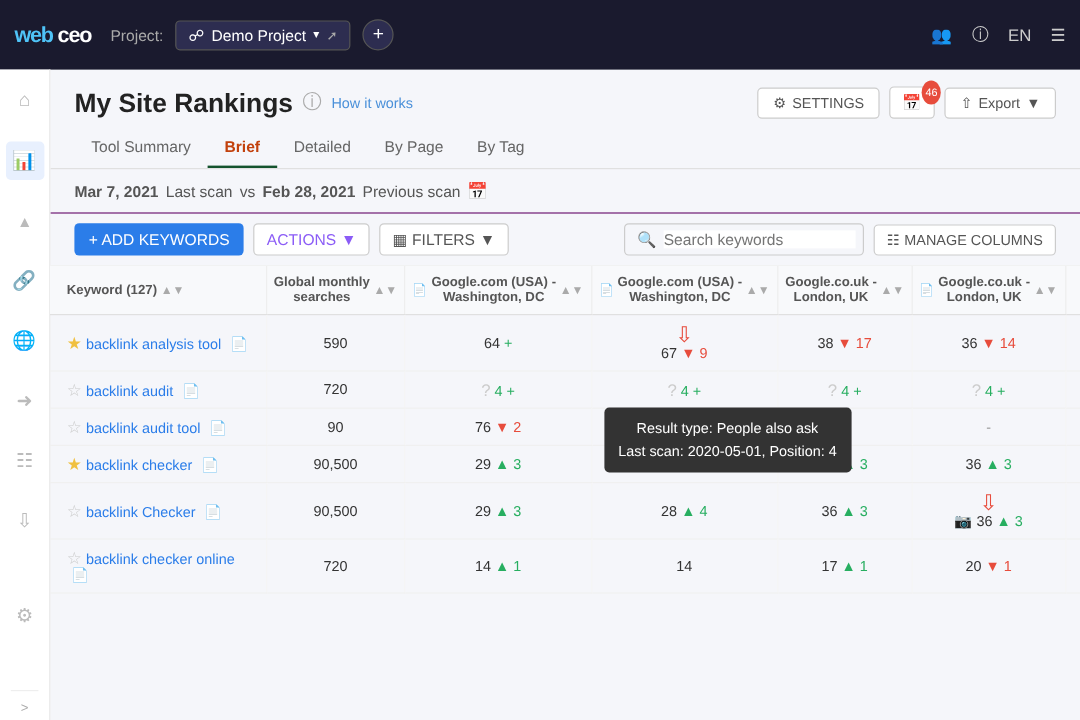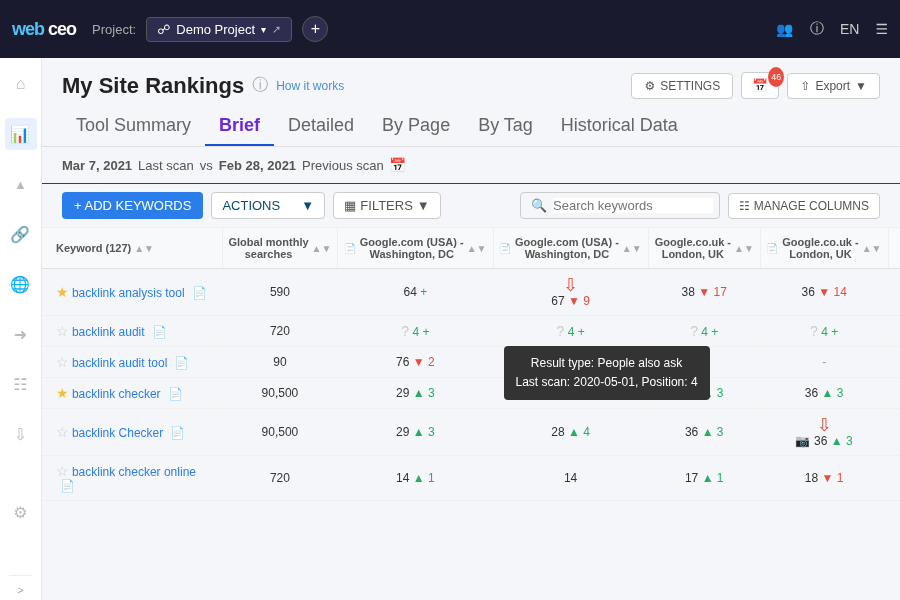--- a/index.html
+++ b/index.html
@@ -21,32 +21,32 @@
     .page-title { font-size: 22px; font-weight: 600; color: #222; display: flex; align-items: center; gap: 8px; }
     .how-it-works { font-size: 12px; color: #4a90d9; cursor: pointer; }
     .header-actions { display: flex; gap: 8px; align-items: center; }
     .settings-btn { border: 1px solid #ccc; border-radius: 4px; background: white; padding: 5px 12px; font-size: 12px; cursor: pointer; display: flex; align-items: center; gap: 5px; color: #555; }
     .calendar-btn { border: 1px solid #ccc; border-radius: 4px; background: white; padding: 5px 10px; font-size: 13px; cursor: pointer; position: relative; }
     .badge { background: #e74c3c; color: white; border-radius: 50%; font-size: 9px; width: 16px; height: 20px; display: flex; align-items: center; justify-content: center; position: absolute; top: -6px; right: -6px; }
     .export-btn { border: 1px solid #ccc; border-radius: 4px; background: white; padding: 5px 12px; font-size: 12px; cursor: pointer; display: flex; align-items: center; gap: 5px; color: #555; }
 
     
     .tabs { display: flex; padding: 0 20px; border-bottom: 1px solid #e0e0e0; margin-top: 8px; }
-    .tab { padding: 8px 14px; font-size: 18px; color: #666; cursor: pointer; border-bottom: 2px solid transparent; white-space: nowrap; }
-    .tab.active { color: #6d28d9; font-weight: 600; border-bottom: 2px solid #1d4ed8; }
+    .tab { padding: 8px 14px; font-size: 13px; color: #666; cursor: pointer; border-bottom: 2px solid transparent; white-space: nowrap; }
+    .tab.active { color: #c2410c; font-weight: 600; border-bottom: 2px solid #14532d; }
 
     
     .date-bar { padding: 10px 20px; display: flex; align-items: center; gap: 6px; font-size: 13px; color: #555; border-bottom: 1px solid #701a75; }
     .date-strong { font-weight: 600; }
     .cal-icon { color: #888; cursor: pointer; font-size: 14px; }
 
     
     .toolbar { padding: 8px 20px; display: flex; align-items: center; gap: 8px; border-bottom: 1px solid #f0f0f0; }
     .add-keywords-btn { background: #2b7de9; color: white; border: none; border-radius: 4px; padding: 6px 12px; font-size: 13px; cursor: pointer; display: flex; align-items: center; gap: 4px; }
-    .actions-btn { border: 1px solid #ccc; border-radius: 4px; background: white; padding: 5px 10px; font-size: 13px; cursor: pointer; display: flex; align-items: center; gap: 21px; color: #0c4a6e; }
+    .actions-btn { border: 1px solid #ccc; border-radius: 4px; background: white; padding: 5px 10px; font-size: 13px; cursor: pointer; display: flex; align-items: center; gap: 4px; color: #8b5cf6; }
     .filters-btn { border: 1px solid #ccc; border-radius: 4px; background: white; padding: 5px 10px; font-size: 13px; cursor: pointer; display: flex; align-items: center; gap: 4px; color: #555; }
     .toolbar-right { margin-left: auto; display: flex; gap: 8px; align-items: center; }
     .search-box { border: 1px solid #ccc; border-radius: 4px; padding: 5px 10px; font-size: 13px; width: 200px; display: flex; align-items: center; gap: 6px; }
     .search-box input { border: none; outline: none; font-size: 13px; width: 160px; }
     .manage-cols-btn { border: 1px solid #ccc; border-radius: 4px; background: white; padding: 5px 10px; font-size: 12px; cursor: pointer; display: flex; align-items: center; gap: 4px; color: #555; white-space: nowrap; }
 
     
     .table-wrap { overflow: auto; flex: 1; }
     table { width: 100%; border-collapse: collapse; font-size: 12px; }
     thead tr { background: #f8f9fb; }
@@ -147,21 +147,20 @@
         </button>
       </div>
     </div>
 
     <div class="tabs">
       <div class="tab">Tool Summary</div>
       <div class="tab active">Brief</div>
       <div class="tab">Detailed</div>
       <div class="tab">By Page</div>
       <div class="tab">By Tag</div>
-      <div class="tab">Historical Data</div>
     </div>
 
     <div class="date-bar">
       <span class="date-strong">Mar 7, 2021</span>
       <span>Last scan</span>
       <span>vs</span>
       <span class="date-strong">Feb 28, 2021</span>
       <span>Previous scan</span>
       <span class="cal-icon">📅</span>
     </div>
@@ -326,20 +325,20 @@
           <tr>
             <td>
               <span class="star-empty">☆</span>
               <span class="keyword-name">backlink checker online</span>
               <span class="doc-icon">📄</span>
             </td>
             <td><span class="cell-num">720</span></td>
             <td><span class="cell-num">14</span> <span class="green">▲</span> <span class="green">1</span></td>
             <td><span class="cell-num">14</span></td>
             <td><span class="cell-num">17</span> <span class="green">▲</span> <span class="green">1</span></td>
-            <td><span class="cell-num">18</span> <span class="red">▼</span> <span class="red">1</span></td>
+            <td><span class="cell-num">20</span> <span class="red">▼</span> <span class="red">1</span></td>
             <td></td>
           </tr>
         </tbody>
       </table>
     </div>
   </div>
 </div>
 
 </body></html>

